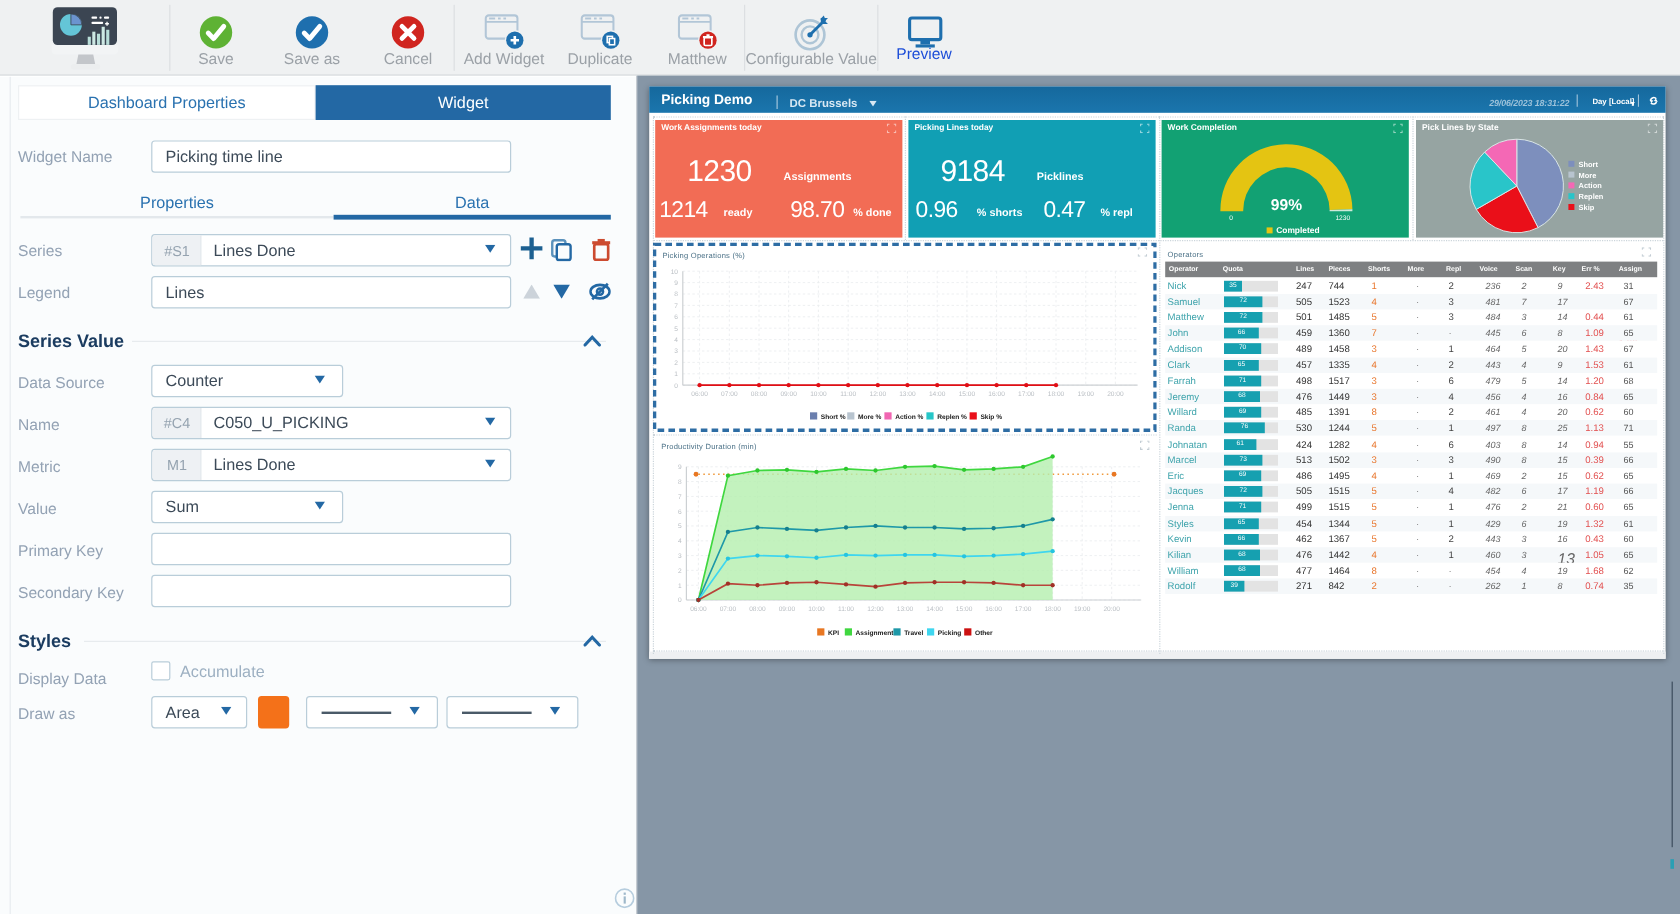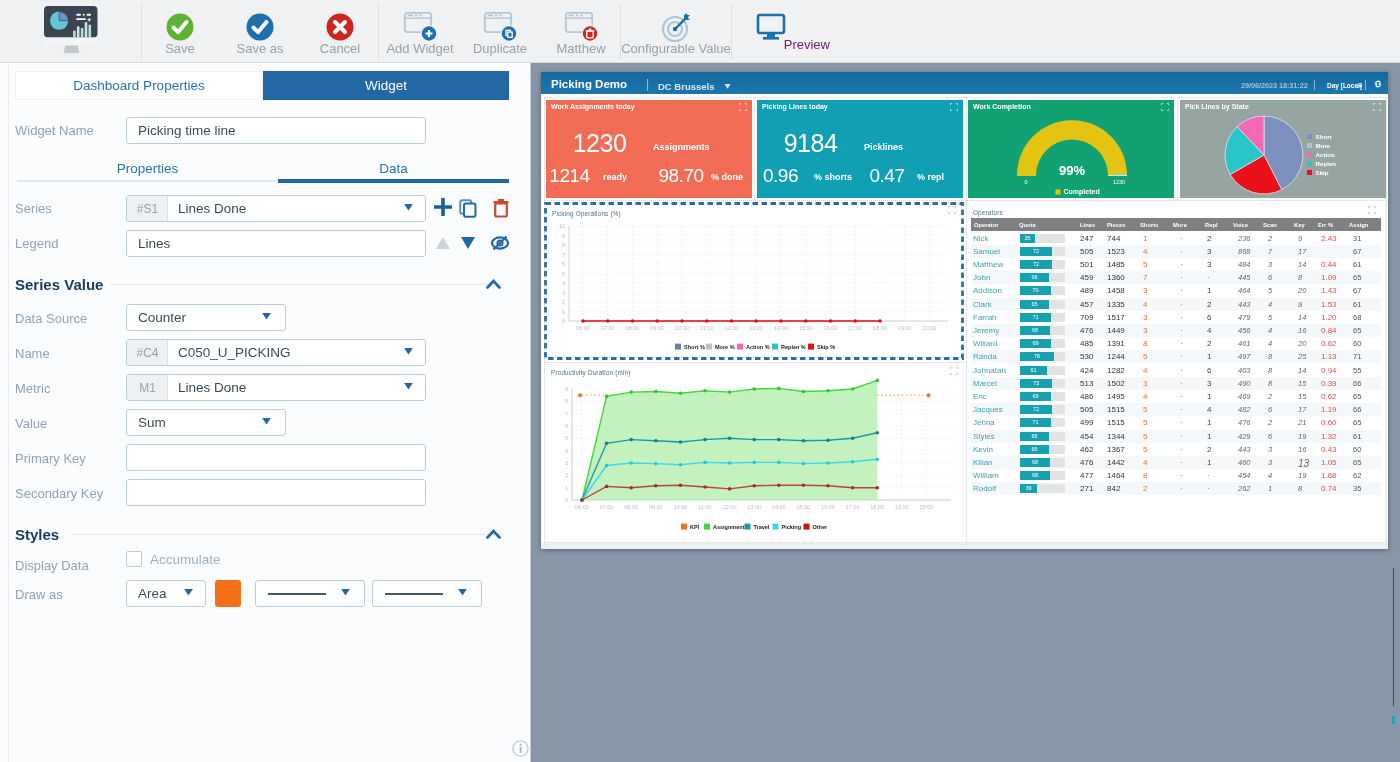--- a/index.html
+++ b/index.html
@@ -88,21 +88,21 @@
 <line x1="15.5" y1="17.5" x2="27" y2="6" stroke="#1e6fae" stroke-width="2.4"></line>
 <path d="M24 4 l6 0 l-2.5 2.5 l2.5 2.5 l-6 0 Z" fill="#1e6fae"></path>
 <path d="M26.5 2 l2 5 l-5 -2 Z" fill="#1e6fae"></path>
 </svg>
 <div class="abs" style="left:616px;top:41px;width:120px;text-align:center;font-size:13px;color:#9ba1a7;">Configurable Value</div>
 <svg class="abs" style="left:756px;top:13px;" width="30" height="28" viewBox="0 0 30 28">
 <rect x="2" y="2" width="26" height="18" rx="2" fill="none" stroke="#1e6fae" stroke-width="2.6"></rect>
 <rect x="11" y="21" width="8" height="3" fill="#1e6fae"></rect>
 <rect x="7" y="24" width="16" height="2.6" fill="#1e6fae"></rect>
 </svg>
-<div class="abs" style="left:710px;top:37px;width:120px;text-align:right;font-size:13px;color:#701a75;">Preview</div>
+<div class="abs" style="left:710px;top:37px;width:120px;text-align:center;font-size:13px;color:#1d4ed8;">Preview</div>
 <div class="abs" style="left:0px;top:64px;width:531px;height:698px;background:#fafcfd;"></div>
 <div class="abs" style="left:8px;top:64px;width:1px;height:698px;background:#e8ecef;"></div>
 <div class="abs" style="left:530px;top:63px;width:1px;height:699px;background:#c6ccd2;"></div>
 <div class="abs" style="left:15px;top:71px;width:248px;height:29px;background:#fff;border:1px solid #eef1f3;"></div>
 <div class="abs" style="left:15px;top:78px;width:248px;text-align:center;font-size:13.5px;color:#2a72b0;">Dashboard Properties</div>
 <div class="abs" style="left:263px;top:71px;width:246px;height:29px;background:#2368a4;"></div>
 <div class="abs" style="left:263px;top:78px;width:246px;text-align:center;font-size:13.5px;color:#fff;">Widget</div>
 <div class="abs" style="left:15px;top:123px;font-size:13px;color:#93a2b4;">Widget Name</div>
 <div class="abs" style="left:126px;top:117px;width:300px;height:27px;background:#fff;border:1px solid #b9cdd9;border-radius:3px;"></div>
 <div class="abs" style="left:138px;top:123px;font-size:13.5px;color:#3c4a58;">Picking time line</div>
@@ -214,21 +214,21 @@
 <div class="abs" style="left:531px;top:63px;width:869px;height:699px;background:#8696a6;"></div>
 <div class="abs" style="left:541px;top:72px;width:847px;height:477px;background:#fff;box-shadow:0 1px 5px rgba(0,0,0,0.35);"></div>
 <div class="abs" style="left:541px;top:543px;width:847px;height:6px;background:#eef0f2;"></div>
 <div class="abs" style="left:541px;top:72px;width:847px;height:22px;background:linear-gradient(#15689d,#1b76ad);"></div>
 <div class="abs" style="left:551px;top:78px;font-size:11.5px;font-weight:bold;color:#fff;">Picking Demo</div>
 <div class="abs" style="left:646px;top:77px;font-size:12px;color:#9dc2da;">|</div>
 <div class="abs" style="left:658px;top:81px;font-size:9.5px;font-weight:bold;color:#d8e8f3;">DC Brussels</div>
 <svg class="abs" style="left:724px;top:84px;" width="7" height="5" viewBox="0 0 10 8">
     <path d="M0 0 h10 l-5 7.5 Z" fill="#d8e8f3"></path>
   </svg>
-<div class="abs" style="left:1241px;top:81px;font-size:7.4px;font-weight:bold;color:#9dc2da;letter-spacing:-0.1px;">29/06/2023 18:31:22</div>
+<div class="abs" style="left:1241px;top:81px;font-size:7.4px;font-weight:bold;color:#9dc2da;letter-spacing:-0.1px;font-style:italic;">29/06/2023 18:31:22</div>
 <div class="abs" style="left:1313px;top:78px;font-size:11px;color:#9dc2da;">|</div>
 <div class="abs" style="left:1327px;top:82px;font-size:6.5px;font-weight:bold;color:#fff;">Day [Local]</div>
 <svg class="abs" style="left:1358px;top:84.5px;" width="5" height="3" viewBox="0 0 10 8">
     <path d="M0 0 h10 l-5 7.5 Z" fill="#fff"></path>
   </svg>
 <div class="abs" style="left:1364px;top:78px;font-size:11px;color:#9dc2da;">|</div>
 <svg class="abs" style="left:1374px;top:80px;" width="8" height="8" viewBox="0 0 24 24">
     <path d="M19.5 13.5 a8 8 0 0 1 -14.2 3.5" fill="none" stroke="#fff" stroke-width="4"></path>
     <path d="M4.5 10.5 a8 8 0 0 1 14.2 -3.5" fill="none" stroke="#fff" stroke-width="4"></path>
     <path d="M1.5 9.5 l5 8 l5 -6 Z" fill="#fff"></path>
@@ -588,21 +588,21 @@
 <div class="abs" style="left:1353px;top:233.5px;font-size:7.5px;color:#555;">31</div>
 <div class="abs" style="left:971px;top:244.7px;width:410px;height:13.2px;background:#f5f8fa;"></div>
 <div class="abs" style="left:973px;top:246.7px;font-size:8px;color:#3da3ab;">Samuel</div>
 <div class="abs" style="left:1020px;top:246.7px;width:45px;height:9px;background:#e3e3e3;"></div>
 <div class="abs" style="left:1020px;top:246.7px;width:32px;height:9px;background:#16a0b0;color:#fff;font-size:5.5px;text-align:center;line-height:9px;">72</div>
 <div class="abs" style="left:1080px;top:246.7px;font-size:8px;color:#333;">505</div>
 <div class="abs" style="left:1107px;top:246.7px;font-size:8px;color:#333;">1523</div>
 <div class="abs" style="left:1143px;top:246.7px;font-size:8px;color:#e8762d;">4</div>
 <div class="abs" style="left:1180px;top:246.7px;font-size:8px;color:#888;">·</div>
 <div class="abs" style="left:1207px;top:246.7px;font-size:8px;color:#444;">3</div>
-<div class="abs" style="left:1238px;top:246.7px;font-size:7.5px;font-style:italic;color:#666;">868</div>
+<div class="abs" style="left:1238px;top:246.7px;font-size:7.5px;font-style:italic;color:#666;">481</div>
 <div class="abs" style="left:1268px;top:246.7px;font-size:7.5px;font-style:italic;color:#666;">7</div>
 <div class="abs" style="left:1298px;top:246.7px;font-size:7.5px;font-style:italic;color:#666;">17</div>
 <div class="abs" style="left:1349px;top:246.7px;font-size:8px;color:#e25050;margin-top:34px;">1.39</div>
 <div class="abs" style="left:1353px;top:246.7px;font-size:7.5px;color:#555;">67</div>
 <div class="abs" style="left:971px;top:257.9px;width:410px;height:13.2px;background:#ffffff;"></div>
 <div class="abs" style="left:973px;top:259.9px;font-size:8px;color:#3da3ab;">Matthew</div>
 <div class="abs" style="left:1020px;top:259.9px;width:45px;height:9px;background:#e3e3e3;"></div>
 <div class="abs" style="left:1020px;top:259.9px;width:32px;height:9px;background:#16a0b0;color:#fff;font-size:5.5px;text-align:center;line-height:9px;">72</div>
 <div class="abs" style="left:1080px;top:259.9px;font-size:8px;color:#333;">501</div>
 <div class="abs" style="left:1107px;top:259.9px;font-size:8px;color:#333;">1485</div>
@@ -653,21 +653,21 @@
 <div class="abs" style="left:1207px;top:299.5px;font-size:8px;color:#444;">2</div>
 <div class="abs" style="left:1238px;top:299.5px;font-size:7.5px;font-style:italic;color:#666;">443</div>
 <div class="abs" style="left:1268px;top:299.5px;font-size:7.5px;font-style:italic;color:#666;">4</div>
 <div class="abs" style="left:1298px;top:299.5px;font-size:7.5px;font-style:italic;color:#666;">9</div>
 <div class="abs" style="left:1321px;top:299.5px;font-size:8px;color:#e25050;">1.53</div>
 <div class="abs" style="left:1353px;top:299.5px;font-size:7.5px;color:#555;">61</div>
 <div class="abs" style="left:971px;top:310.7px;width:410px;height:13.2px;background:#ffffff;"></div>
 <div class="abs" style="left:973px;top:312.7px;font-size:8px;color:#3da3ab;">Farrah</div>
 <div class="abs" style="left:1020px;top:312.7px;width:45px;height:9px;background:#e3e3e3;"></div>
 <div class="abs" style="left:1020px;top:312.7px;width:31px;height:9px;background:#16a0b0;color:#fff;font-size:5.5px;text-align:center;line-height:9px;">71</div>
-<div class="abs" style="left:1080px;top:312.7px;font-size:8px;color:#333;">709</div>
+<div class="abs" style="left:1080px;top:312.7px;font-size:8px;color:#333;">498</div>
 <div class="abs" style="left:1107px;top:312.7px;font-size:8px;color:#333;">1517</div>
 <div class="abs" style="left:1143px;top:312.7px;font-size:8px;color:#e8762d;">3</div>
 <div class="abs" style="left:1180px;top:312.7px;font-size:8px;color:#888;">·</div>
 <div class="abs" style="left:1207px;top:312.7px;font-size:8px;color:#444;">6</div>
 <div class="abs" style="left:1238px;top:312.7px;font-size:7.5px;font-style:italic;color:#666;">479</div>
 <div class="abs" style="left:1268px;top:312.7px;font-size:7.5px;font-style:italic;color:#666;">5</div>
 <div class="abs" style="left:1298px;top:312.7px;font-size:7.5px;font-style:italic;color:#666;">14</div>
 <div class="abs" style="left:1321px;top:312.7px;font-size:8px;color:#e25050;">1.20</div>
 <div class="abs" style="left:1353px;top:312.7px;font-size:7.5px;color:#555;">68</div>
 <div class="abs" style="left:971px;top:323.9px;width:410px;height:13.2px;background:#f5f8fa;"></div>
@@ -814,21 +814,21 @@
 <div class="abs" style="left:973px;top:457.9px;font-size:8px;color:#3da3ab;">Kilian</div>
 <div class="abs" style="left:1020px;top:457.9px;width:45px;height:9px;background:#e3e3e3;"></div>
 <div class="abs" style="left:1020px;top:457.9px;width:30px;height:9px;background:#16a0b0;color:#fff;font-size:5.5px;text-align:center;line-height:9px;">68</div>
 <div class="abs" style="left:1080px;top:457.9px;font-size:8px;color:#333;">476</div>
 <div class="abs" style="left:1107px;top:457.9px;font-size:8px;color:#333;">1442</div>
 <div class="abs" style="left:1143px;top:457.9px;font-size:8px;color:#e8762d;">4</div>
 <div class="abs" style="left:1180px;top:457.9px;font-size:8px;color:#888;">·</div>
 <div class="abs" style="left:1207px;top:457.9px;font-size:8px;color:#444;">1</div>
 <div class="abs" style="left:1238px;top:457.9px;font-size:7.5px;font-style:italic;color:#666;">460</div>
 <div class="abs" style="left:1268px;top:457.9px;font-size:7.5px;font-style:italic;color:#666;">3</div>
-<div class="abs" style="left:1298px;top:457.9px;font-size:10px;font-style:italic;color:#666;">13</div>
+<div class="abs" style="left:1298px;top:457.9px;font-size:13px;font-style:italic;color:#666;">13</div>
 <div class="abs" style="left:1321px;top:457.9px;font-size:8px;color:#e25050;">1.05</div>
 <div class="abs" style="left:1353px;top:457.9px;font-size:7.5px;color:#555;">65</div>
 <div class="abs" style="left:971px;top:469.1px;width:410px;height:13.2px;background:#ffffff;"></div>
 <div class="abs" style="left:973px;top:471.1px;font-size:8px;color:#3da3ab;">William</div>
 <div class="abs" style="left:1020px;top:471.1px;width:45px;height:9px;background:#e3e3e3;"></div>
 <div class="abs" style="left:1020px;top:471.1px;width:30px;height:9px;background:#16a0b0;color:#fff;font-size:5.5px;text-align:center;line-height:9px;">68</div>
 <div class="abs" style="left:1080px;top:471.1px;font-size:8px;color:#333;">477</div>
 <div class="abs" style="left:1107px;top:471.1px;font-size:8px;color:#333;">1464</div>
 <div class="abs" style="left:1143px;top:471.1px;font-size:8px;color:#e8762d;">8</div>
 <div class="abs" style="left:1180px;top:471.1px;font-size:8px;color:#888;">·</div>

